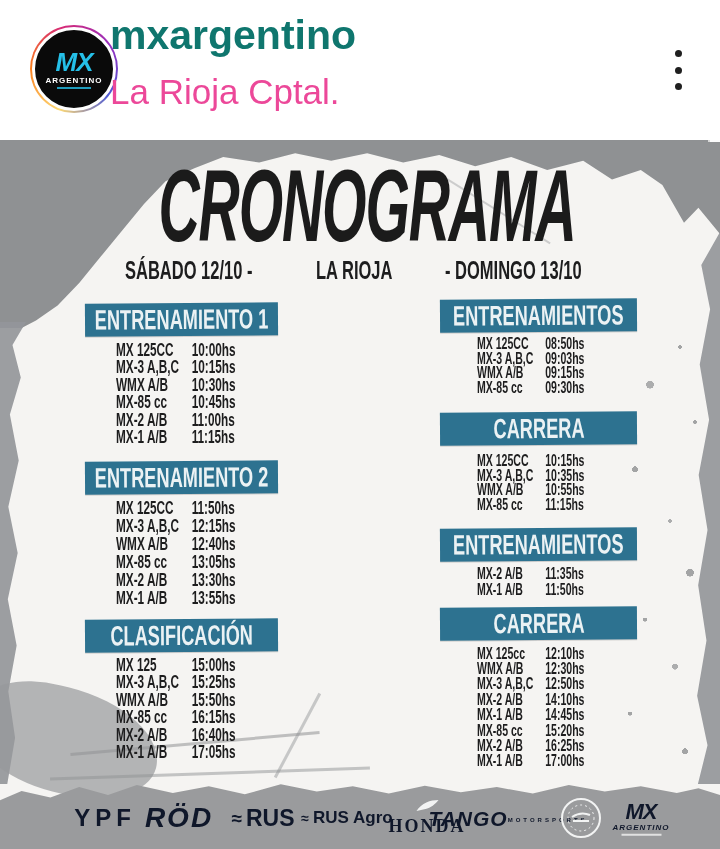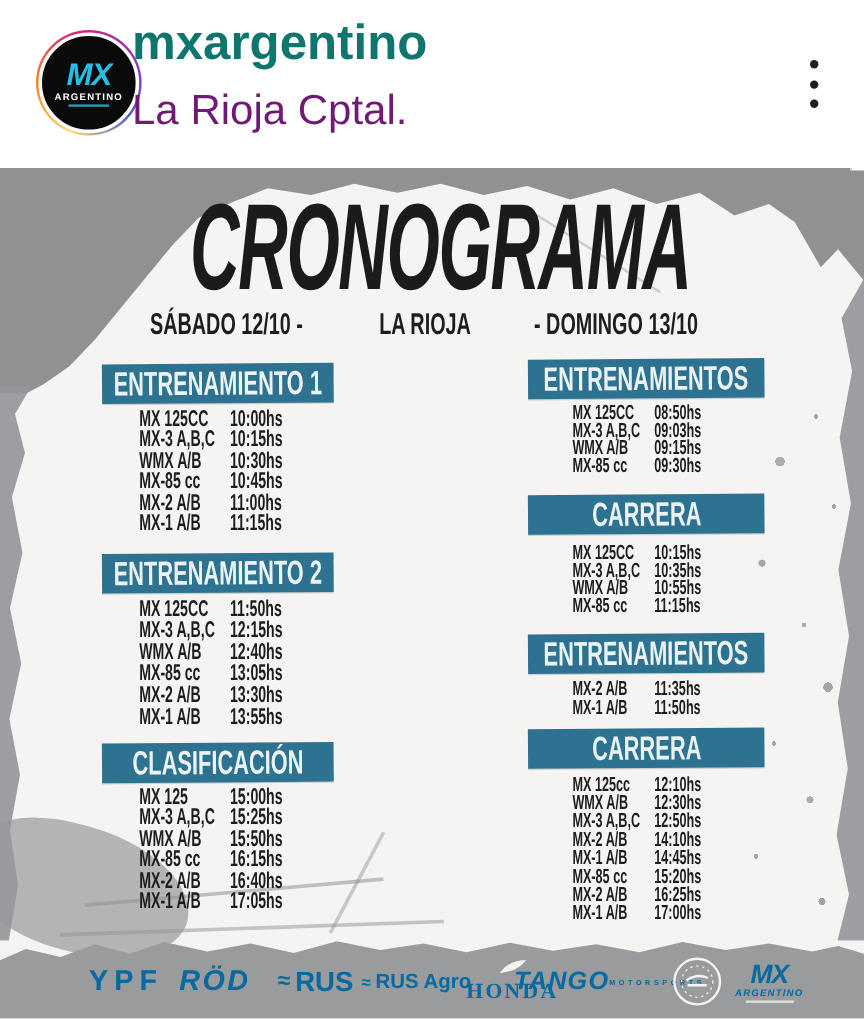--- a/index.html
+++ b/index.html
@@ -11,21 +11,21 @@
     border-top:2px solid #d9d9d9;border-top-left-radius:16px;background:#fcfcfc;z-index:4;}
   .avatar-ring{position:absolute;left:30px;top:25px;width:88px;height:88px;border-radius:50%;
     background:conic-gradient(from 200deg,#feda75,#fa7e1e,#d62976,#962fbf,#4f5bd5,#feda75);
     display:flex;align-items:center;justify-content:center;}
   .avatar-inner{width:78px;height:78px;border-radius:50%;background:#0a0a0a;border:3px solid #fff;
     display:flex;flex-direction:column;align-items:center;justify-content:center;line-height:1;}
   .avatar-mx{color:#25c0e8;font-style:italic;font-weight:900;font-size:26px;letter-spacing:-1px;}
   .avatar-arg{color:#fff;font-weight:700;font-size:8px;letter-spacing:1px;margin-top:2px;}
   .avatar-sub{width:34px;height:2px;background:#25c0e8;margin-top:2px;opacity:.8;}
   .username{position:absolute;left:110px;top:12px;font-size:41px;font-weight:700;color:#0f766e;}
-  .location{position:absolute;left:110px;top:72px;font-size:35px;font-weight:400;color:#701a75;}
+  .location{position:absolute;left:110px;top:72px;font-size:35px;font-weight:400;color:#ec4899;}
   .kebab{position:absolute;left:668px;top:50px;width:20px;height:40px;display:flex;flex-direction:column;
     align-items:center;justify-content:space-between;cursor:pointer;}
   .kebab i{width:7px;height:7px;border-radius:50%;background:#1f1f1f;display:block;}
 
   
   .poster{position:absolute;left:0;top:140px;width:720px;height:709px;background:#f5f4f2;z-index:1;}
   .grunge-top{position:absolute;left:0;top:140px;width:720px;height:188px;z-index:2;background:#8f9193;
     clip-path:polygon(0 0,100% 0,100% 50%,97% 36%,95% 44%,92% 24%,89% 16%,85% 21%,81% 11%,76% 16%,71% 9%,66% 14%,61% 8%,56% 12%,51% 7%,46% 11%,41% 7%,36% 12%,31% 9%,27% 15%,23% 22%,20% 34%,17% 48%,14% 62%,11% 76%,8% 88%,5% 96%,3% 100%,0 100%);}
   .grunge-left{position:absolute;left:0;top:322px;width:26px;height:462px;background:#94969a;z-index:2;opacity:.92;
     clip-path:polygon(0 0,100% 0,48% 5%,80% 12%,38% 20%,72% 30%,32% 40%,68% 50%,30% 60%,64% 70%,32% 80%,58% 90%,28% 100%,0 100%);}
@@ -68,24 +68,24 @@
   .rows .row{display:flex;align-items:center;height:var(--lh);}
   .rows-l{left:116px;font-size:19px;font-weight:700;}
   .rows-l .cls{width:122px;white-space:nowrap;}
   .rows-r{left:477px;font-size:17px;font-weight:700;}
   .rows-r .cls{width:110px;white-space:nowrap;}
   .rows .tm{white-space:nowrap;}
 
   
   .sponsor-bar{position:absolute;left:0;top:783px;width:720px;height:66px;background:#9a9b9d;z-index:3;
     clip-path:polygon(0 26%,3% 12%,7% 22%,11% 6%,15% 18%,19% 3%,24% 15%,29% 5%,34% 17%,39% 2%,44% 13%,49% 5%,54% 16%,59% 4%,64% 14%,69% 6%,74% 16%,79% 3%,84% 13%,89% 5%,94% 15%,97% 8%,100% 18%,100% 100%,0 100%);}
-  .sp{position:absolute;top:818px;transform:translate(-50%,-50%);z-index:4;color:#0369a1;white-space:nowrap;
+  .sp{position:absolute;top:818px;transform:translate(-50%,-50%);z-index:4;color:#0f172a;white-space:nowrap;
     display:flex;align-items:center;gap:4px;}
   .sp-ypf{left:105px;font-size:24px;font-weight:700;letter-spacing:5px;}
-  .sp-rod{left:179px;font-size:24px;font-weight:700;font-style:italic;letter-spacing:2px;}
+  .sp-rod{left:179px;font-size:28px;font-weight:700;font-style:italic;letter-spacing:2px;}
   .sp-rus{left:263px;font-size:23px;font-weight:700;}
   .sp-rusagro{left:347px;font-size:17px;font-weight:700;}
   .sp-honda{left:427px;font-family:"Liberation Serif",serif;font-size:18px;font-weight:700;letter-spacing:2px;flex-direction:column;}
   .sp-tango{left:508px;flex-direction:row;gap:0;line-height:1;}
   .sp-tango .t1{font-size:21px;font-weight:800;font-style:italic;letter-spacing:1px;}
   .sp-tango .t2{font-size:6px;font-weight:700;letter-spacing:3px;margin-top:2px;}
   .sp-badge{left:581px;}
   .sp-mxarg{left:641px;flex-direction:column;gap:0;line-height:1;}
   .sp-mxarg .t1{font-size:22px;font-weight:900;font-style:italic;letter-spacing:-1px;}
   .sp-mxarg .t2{font-size:8px;font-weight:700;font-style:italic;letter-spacing:1px;margin-top:1px;}

